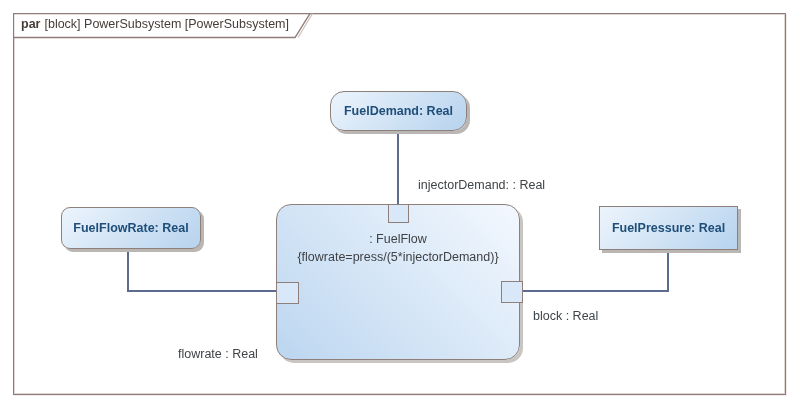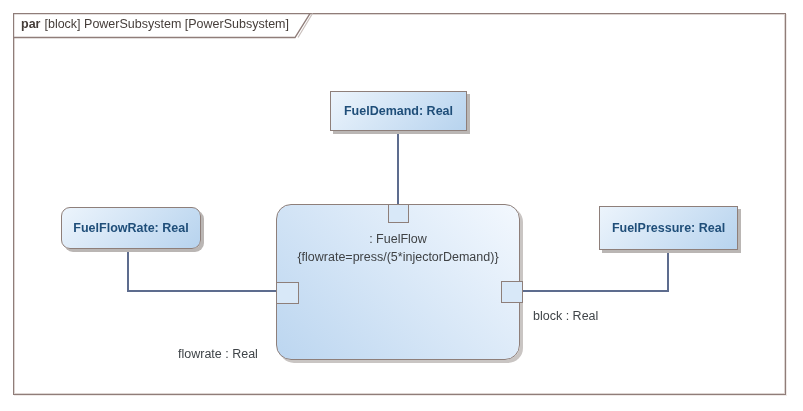--- a/index.html
+++ b/index.html
@@ -68,31 +68,32 @@
   <div class="tab-text">
     <span class="kind">par</span><span>[block] PowerSubsystem [PowerSubsystem]</span>
   </div>
 
   <div class="conn" style="left:397px; top:130px; width:2px; height:75px;"></div>
   <div class="conn" style="left:127px; top:247px; width:2px; height:45px;"></div>
   <div class="conn" style="left:127px; top:290px; width:150px; height:2px;"></div>
   <div class="conn" style="left:667px; top:248px; width:2px; height:44px;"></div>
   <div class="conn" style="left:521px; top:290px; width:148px; height:2px;"></div>
 
-  <div class="param-box" style="left:330px; top:91px; width:135px; height:38px;">FuelDemand: Real</div>
+  <div class="param-box" style="left:330px; top:91px; width:135px; height:38px;border-radius:14px;">FuelDemand: Real</div>
 
   <div class="param-box" style="left:61px; top:207px; width:138px; height:40px;border-radius:9px;">FuelFlowRate: Real</div>
 
   <div class="param-box" style="left:599px; top:206px; width:137px; height:42px;">FuelPressure: Real</div>
 
   <div class="constraint-box">
     <div>: FuelFlow</div>
     <div>{flowrate=press/(5*injectorDemand)}</div>
   </div>
 
   <div class="port" style="left:388px; top:204px; width:19px; height:17px;"></div>
   <div class="port" style="left:276px; top:282px; width:21px; height:20px;"></div>
   <div class="port" style="left:501px; top:281px; width:20px; height:20px;"></div>
 
+  <div class="lbl" style="left:418px; top:178px;">injectorDemand: : Real</div>
   <div class="lbl" style="left:178px; top:311px;margin-top:36px;">flowrate : Real</div>
   <div class="lbl" style="left:533px; top:309px;">block : Real</div>
 
 </div>
 
 </body></html>

